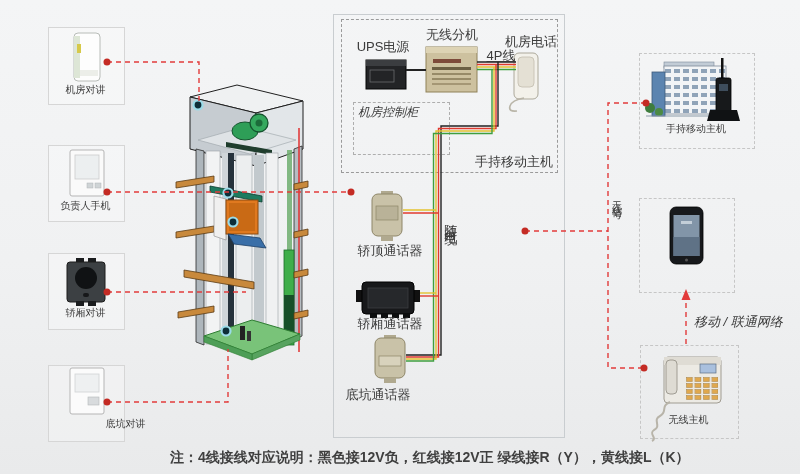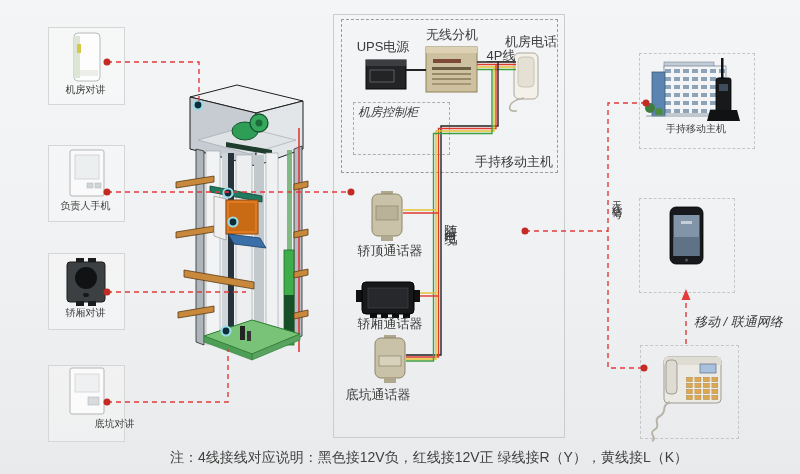--- a/index.html
+++ b/index.html
@@ -9,21 +9,21 @@
   .box{position:absolute;border:1px solid #d6d6d6;background:rgba(255,255,255,0.25);}
   .box.dashed{border:1px dashed #c6c6c6;background:transparent;}
   .panel{position:absolute;border:1px solid #c9cdd0;}
   .inner-dashed{position:absolute;border:1px dashed #9a9a9a;}
   .cabinet{position:absolute;border:1px dashed #aeaeae;}
   .lbl{position:absolute;font-size:13px;line-height:1.25;text-align:center;white-space:nowrap;color:#3b3b3b;z-index:5;}
   .lbl.big{font-size:10px;}
   .lbl.left-al{text-align:left;font-style:italic;}
   .vert{writing-mode:vertical-rl;letter-spacing:3px;white-space:normal;}
   svg.overlay{position:absolute;left:0;top:0;z-index:3;pointer-events:none;}
-  .note{position:absolute;font-size:14px;color:#3f3f3f;z-index:5;white-space:nowrap;}
+  .note{position:absolute;font-size:14px;color:#3f3f3f;z-index:5;white-space:nowrap;font-weight:bold;}
 </style>
 </head>
 <body>
 
 <div class="stage">
 
   <div class="box" style="left:48px;top:27px;width:75px;height:76px;"></div>
   <div class="box" style="left:48px;top:145px;width:75px;height:75px;"></div>
   <div class="box" style="left:48px;top:253px;width:75px;height:75px;"></div>
   <div class="box" style="left:48px;top:365px;width:75px;height:75px;"></div>
@@ -244,33 +244,34 @@
       <circle cx="351" cy="192" r="3.5"></circle>
       <circle cx="525" cy="231" r="3.5"></circle>
       <circle cx="646" cy="103" r="3.5"></circle>
       <circle cx="644" cy="368" r="3.5"></circle>
     </g>
   </svg>
 
   <div class="lbl big" style="left:48px;top:84px;width:75px;">机房对讲</div>
   <div class="lbl big" style="left:48px;top:200px;width:75px;">负责人手机</div>
   <div class="lbl big" style="left:48px;top:307px;width:75px;">轿厢对讲</div>
-  <div class="lbl big" style="left:48px;top:418px;width:75px;padding-left:29px;">底坑对讲</div>
+  <div class="lbl big" style="left:59px;top:418px;width:75px;padding-left:29px;">底坑对讲</div>
 
   <div class="lbl" style="left:352px;top:39px;width:62px;">UPS电源</div>
   <div class="lbl" style="left:422px;top:27px;width:60px;">无线分机</div>
   <div class="lbl" style="left:502px;top:34px;width:58px;">机房电话</div>
   <div class="lbl" style="left:483px;top:48px;width:36px;text-decoration:underline;">4P线</div>
   <div class="lbl left-al" style="left:358px;top:105px;font-size:12px;">机房控制柜</div>
   <div class="lbl" style="left:433px;top:154px;width:120px;text-align:right;">手持移动主机</div>
   <div class="lbl vert" style="left:442px;top:188px;height:64px;">随行电缆</div>
 
   <div class="lbl" style="left:350px;top:243px;width:80px;">轿顶通话器</div>
   <div class="lbl" style="left:350px;top:316px;width:80px;">轿厢通话器</div>
   <div class="lbl" style="left:338px;top:387px;width:80px;">底坑通话器</div>
 
   <div class="lbl big" style="left:639px;top:123px;width:114px;">手持移动主机</div>
+  <div class="lbl big" style="left:640px;top:414px;width:97px;">无线主机</div>
 
   <div class="lbl vert big" style="left:610px;top:164px;height:70px;">无线信号</div>
   <div class="lbl left-al" style="left:694px;top:314px;width:110px;">移动 / 联通网络</div>
 
   <div class="note" style="left:170px;top:449px;">注：4线接线对应说明：黑色接12V负，红线接12V正 绿线接R（Y），黄线接L（K）</div>
 </div>
 
 </body></html>

